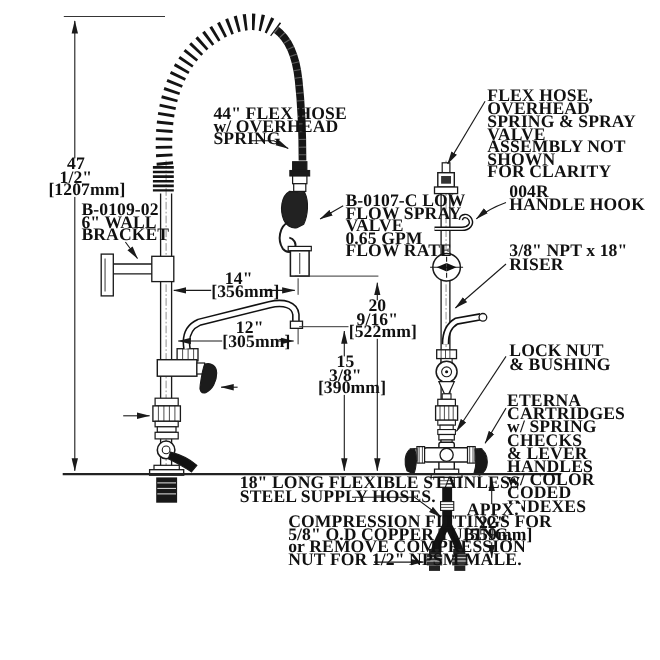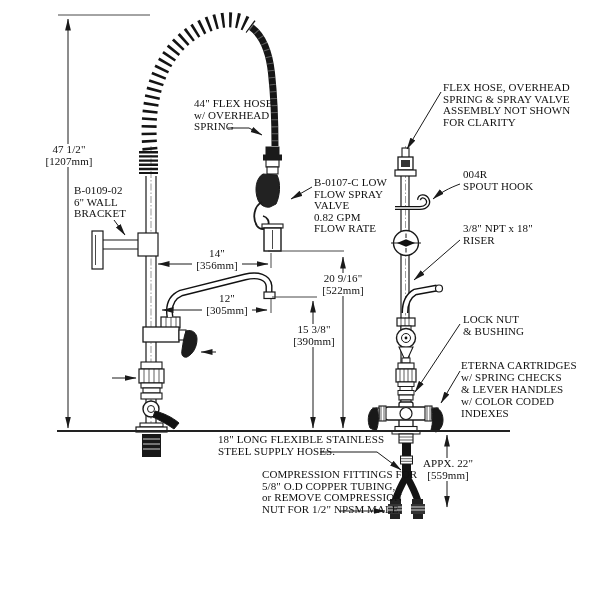--- a/index.html
+++ b/index.html
@@ -1,19 +1,19 @@
 <!DOCTYPE html>
 <html><head>
 <meta charset="utf-8">
 <style>
   html,body{margin:0;padding:0;background:#fff;}
   #stage{position:relative;width:600px;height:600px;background:#fff;overflow:hidden;
          font-family:"Liberation Serif", serif;}
   #art{position:absolute;left:0;top:0;}
-  .lbl{position:absolute;font-weight:normal;font-size:11px;line-height:11.5px;
+  .lbl{position:absolute;font-weight:bold;font-size:16px;line-height:11.5px;
        color:#111;white-space:pre-line;letter-spacing:.1px;}
   .ctr{text-align:center;background:#fff;}
 </style>
 </head>
 <body>
 
 <div id="stage">
 
 <svg id="art" width="600" height="600" viewBox="0 0 600 600">
   <defs>
@@ -216,36 +216,36 @@
 [1207mm]</div>
 <div class="lbl" style="left:74px;top:185px;">B-0109-02
 6" WALL
 BRACKET</div>
 <div class="lbl" style="left:194px;top:98px;">44" FLEX HOSE
 w/ OVERHEAD
 SPRING</div>
 <div class="lbl" style="left:314px;top:177px;">B-0107-C LOW
 FLOW SPRAY
 VALVE
-0.82 GPM
+0.65 GPM
 FLOW RATE</div>
 <div class="lbl ctr" style="left:192px;top:248px;width:50px;">14"
 [356mm]</div>
 <div class="lbl ctr" style="left:202px;top:293px;width:50px;">12"
 [305mm]</div>
 <div class="lbl ctr" style="left:317px;top:273px;width:52px;">20 9/16"
 [522mm]</div>
 <div class="lbl ctr" style="left:289px;top:324px;width:50px;">15 3/8"
 [390mm]</div>
 <div class="lbl" style="left:443px;top:82px;">FLEX HOSE, OVERHEAD
 SPRING &amp; SPRAY VALVE
 ASSEMBLY NOT SHOWN
 FOR CLARITY</div>
 <div class="lbl" style="left:463px;top:169px;">004R
-SPOUT HOOK</div>
+HANDLE HOOK</div>
 <div class="lbl" style="left:463px;top:223px;">3/8" NPT x 18"
 RISER</div>
 <div class="lbl" style="left:463px;top:314px;">LOCK NUT
 &amp; BUSHING</div>
 <div class="lbl" style="left:461px;top:359px;line-height:12px;">ETERNA CARTRIDGES
 w/ SPRING CHECKS
 &amp; LEVER HANDLES
 w/ COLOR CODED
 INDEXES</div>
 <div class="lbl ctr" style="left:422px;top:458px;width:52px;">APPX. 22"

